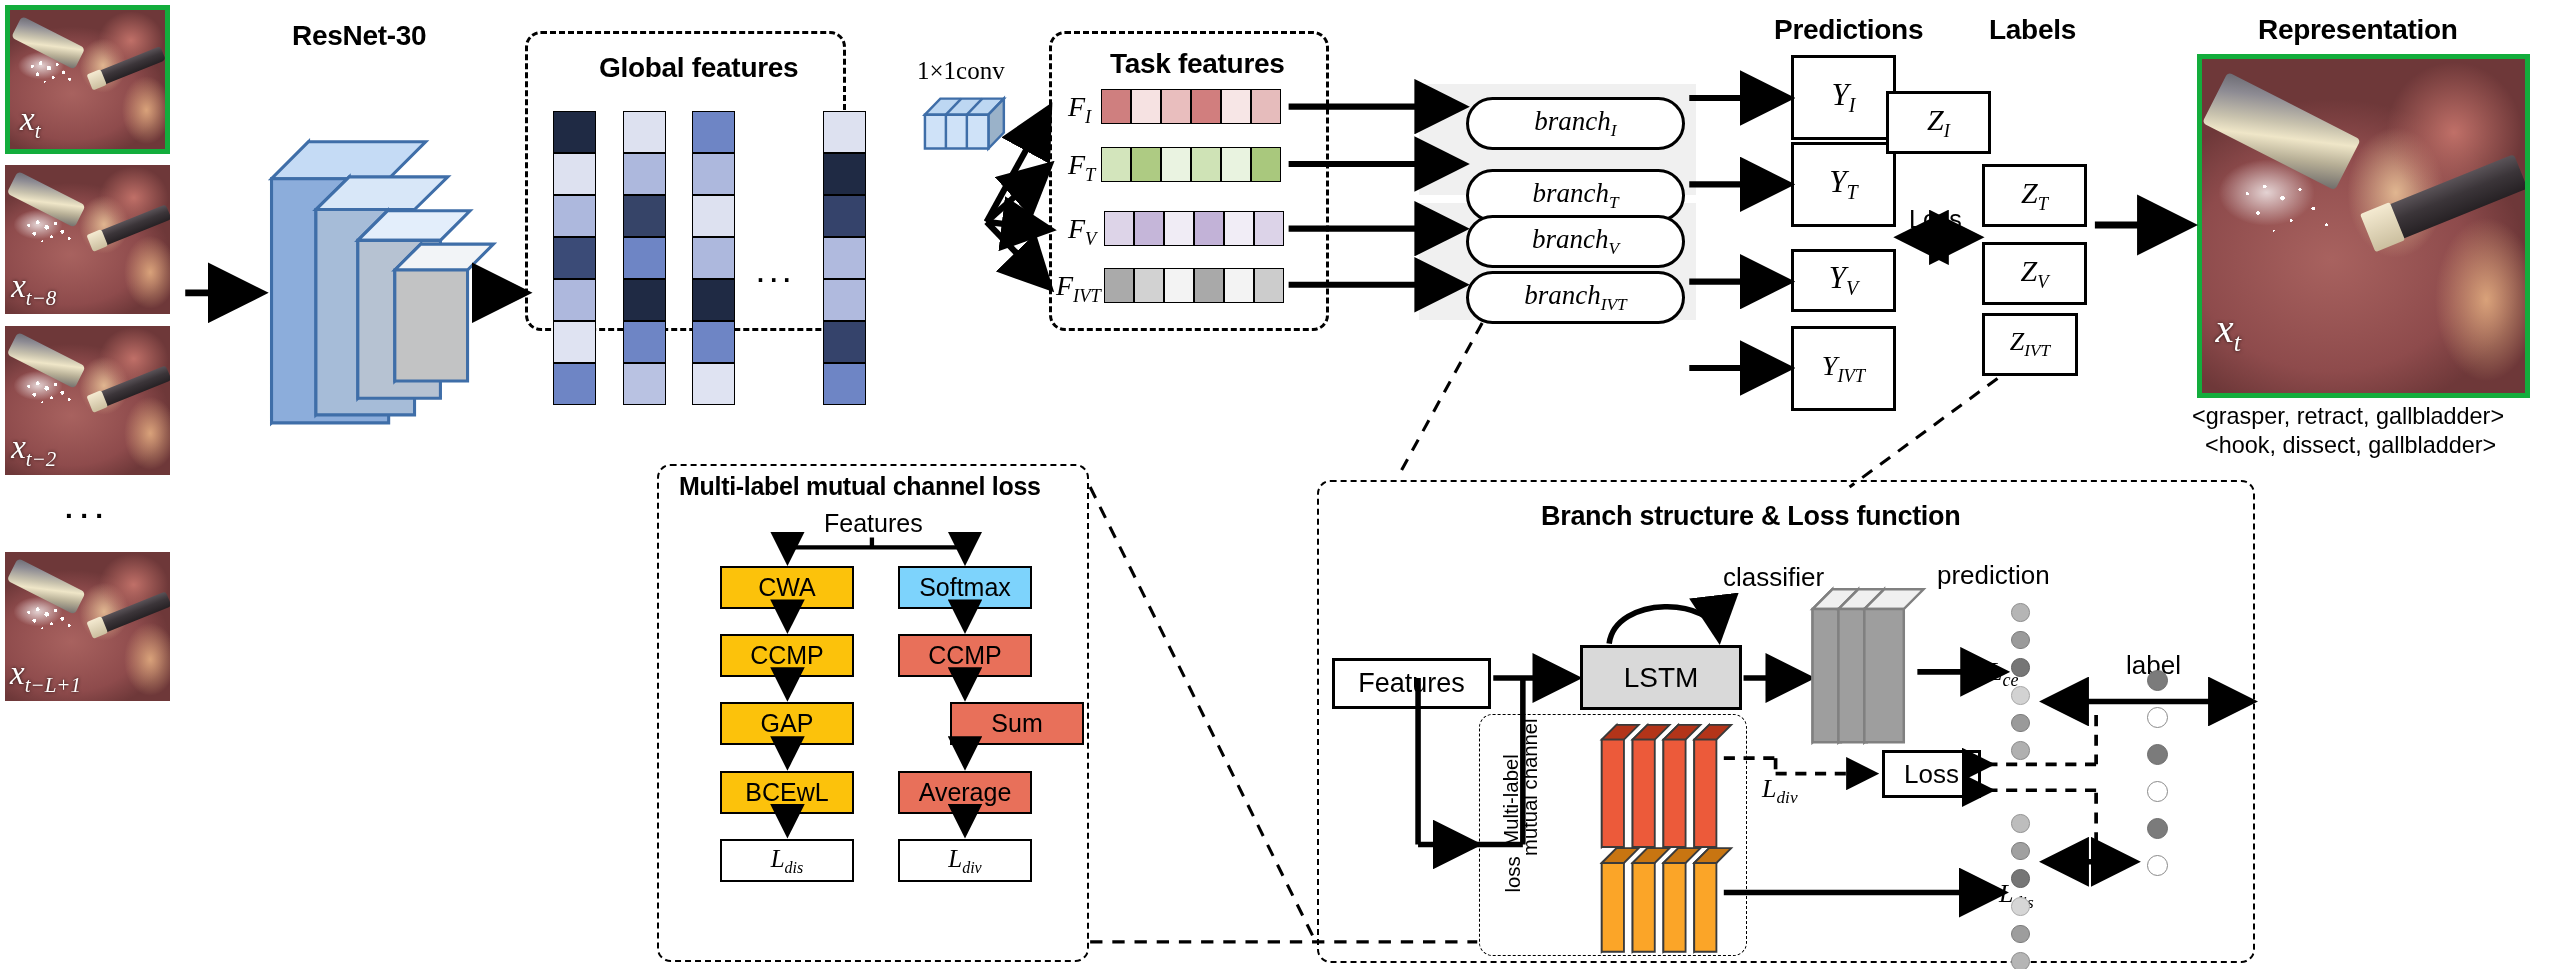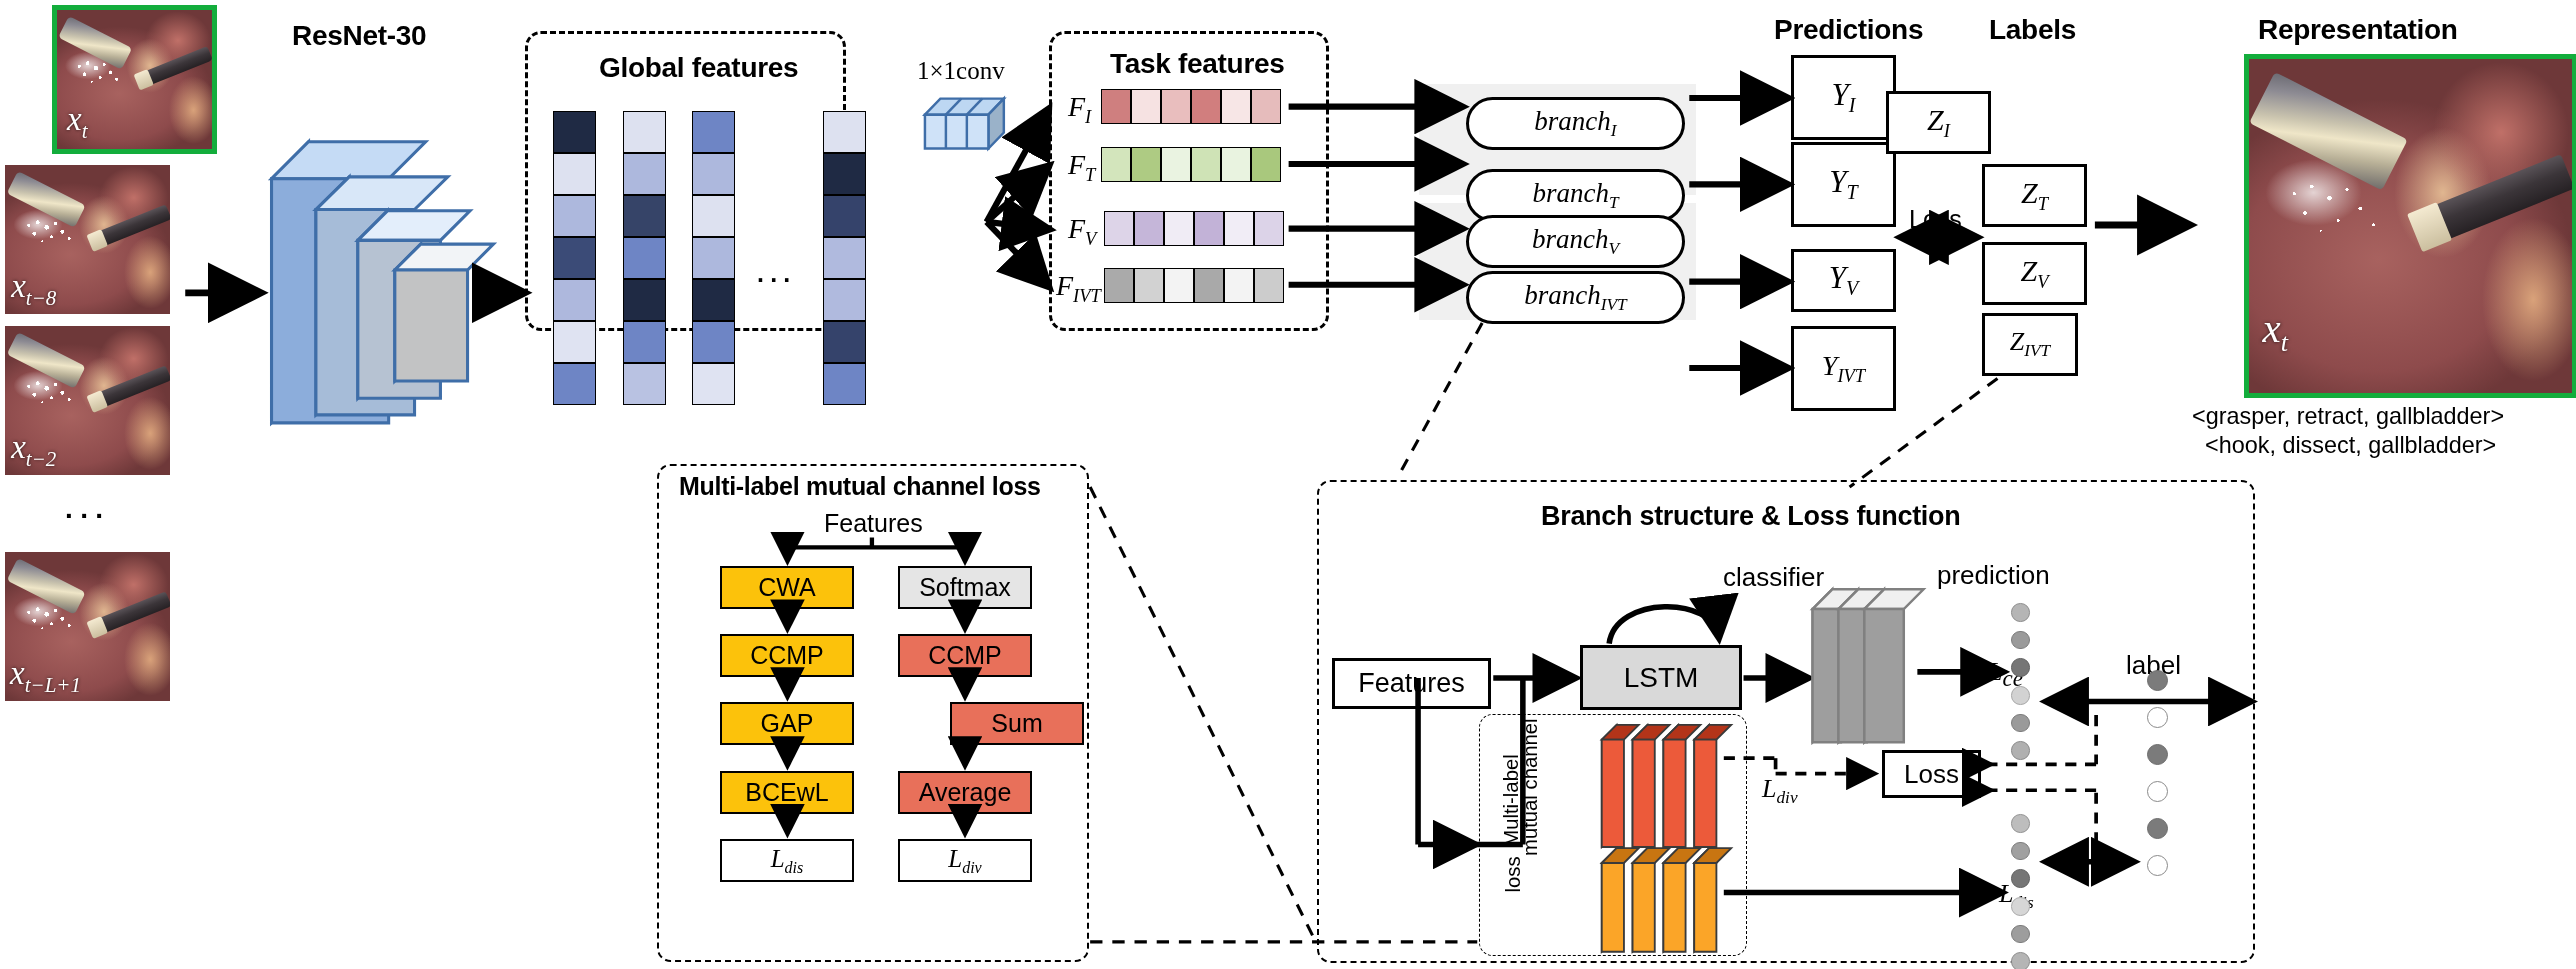--- a/index.html
+++ b/index.html
@@ -9,21 +9,21 @@
   .ttl{font-weight:bold;font-size:28px;letter-spacing:-0.3px;white-space:nowrap;}
   .mathi{font-family:"Liberation Serif",serif;font-style:italic;white-space:nowrap;}
   .plain{font-family:"Liberation Sans",sans-serif;white-space:nowrap;}
 
   
   .panel{border:3.1px dashed #000;border-radius:16px;box-sizing:border-box;}
   .panel-fine{border:2.5px dashed #000;border-radius:13.6px;box-sizing:border-box;}
 
   
   .frame{background:#000;overflow:hidden;box-sizing:border-box;}
-  .frame.sel{border:5.5px solid #13ad3c;margin-left:47px;}
+  .frame.sel{border:5.5px solid #13ad3c;}
   .tissue{position:absolute;left:0;top:0;width:100%;height:100%;
      background:
        radial-gradient(ellipse 24% 16% at 20% 40%, rgba(255,255,255,.75) 0%, rgba(255,255,255,0) 62%),
        radial-gradient(ellipse 30% 30% at 78% 22%, #c07068 0%, rgba(192,112,104,0) 70%),
        radial-gradient(ellipse 22% 34% at 88% 72%, #d9a27a 0%, rgba(217,162,122,0) 72%),
        radial-gradient(ellipse 20% 26% at 60% 40%, #e0b690 0%, rgba(224,182,144,0) 75%),
        radial-gradient(ellipse 60% 48% at 40% 60%, #a8625f 0%, #8e4b4c 70%, #6e3839 100%),
        radial-gradient(ellipse 74% 86% at 50% 50%, #8c4d4d 0%, #7b4142 60%, #120707 92%, #000 100%);
   }
   .tool1{position:absolute;left:8%;top:4%;width:46%;height:17%;
@@ -287,21 +287,21 @@
 
 <div class="abs stepbox" style="left:720px;top:566px;width:134px;height:43px;background:#fcc20b;">CWA</div>
 <div class="abs stepbox" style="left:720px;top:634px;width:134px;height:43px;background:#fcc20b;">CCMP</div>
 <div class="abs stepbox" style="left:720px;top:702px;width:134px;height:43px;background:#fcc20b;">GAP</div>
 <div class="abs stepbox" style="left:720px;top:771px;width:134px;height:43px;background:#fcc20b;">BCEwL</div>
 <div class="abs stepbox" style="left:720px;top:839px;width:134px;height:43px;background:#fff;">
   <span class="mathi" style="font-size:25px;">
     <span>L</span><sub style="font-size:16px;">dis</sub></span>
 </div>
 
-<div class="abs stepbox" style="left:898px;top:566px;width:134px;height:43px;background:#e5e5e5;">Softmax</div>
+<div class="abs stepbox" style="left:898px;top:566px;width:134px;height:43px;background:#7dd3fc;">Softmax</div>
 <div class="abs stepbox" style="left:898px;top:634px;width:134px;height:43px;background:#e8705a;">CCMP</div>
 <div class="abs stepbox" style="left:950px;top:702px;width:134px;height:43px;background:#e8705a;">Sum</div>
 <div class="abs stepbox" style="left:898px;top:771px;width:134px;height:43px;background:#e8705a;">Average</div>
 <div class="abs stepbox" style="left:898px;top:839px;width:134px;height:43px;background:#fff;">
   <span class="mathi" style="font-size:25px;">
     <span>L</span><sub style="font-size:16px;">div</sub></span>
 </div>
 
 <div class="abs panel-fine" style="left:1317px;top:480px;width:938px;height:483px;"></div>
 <div class="abs ttl" style="left:1541px;top:501px;font-size:27px;">Branch structure &amp; Loss function</div>
@@ -321,21 +321,21 @@
 <div class="abs rbox" style="left:1882px;top:750px;width:99px;height:48px;">
   <span style="font-size:26px;">Loss</span>
 </div>
 
 <div class="abs panel-fine" style="left:1479px;top:714px;width:268px;height:242px;border-width:1.8px;"></div>
 <div class="abs vlabel plain" style="left:1456px;top:789px;width:111px;text-align:center;font-size:20.3px;">Multi-label</div>
 <div class="abs vlabel plain" style="left:1475px;top:789px;width:111px;text-align:center;font-size:20.3px;">mutual channel</div>
 <div class="abs vlabel plain" style="left:1479px;top:863px;width:68px;text-align:center;font-size:20.3px;">loss</div>
 
 <div class="abs mathi" style="left:1988px;top:657px;font-size:26px;">
-  <span>L</span><sub style="font-size:23px;font-family:Liberation Serif, serif;">ce</sub>
+  <span>L</span><sub style="font-size:18px;font-family:Liberation Serif, serif;">ce</sub>
 </div>
 <div class="abs mathi" style="left:1762px;top:774px;font-size:26px;">
   <span>L</span><sub style="font-size:17.3px;">div</sub>
 </div>
 <div class="abs mathi" style="left:1999px;top:879px;font-size:26px;">
   <span>L</span><sub style="font-size:17.3px;">dis</sub>
 </div>
 
 <div class="abs" style="left:2011px;top:603px;">
   <div class="dot" style="width:18.5px;height:18.5px;background:#b5b5b5;border:1.8px solid #8f8f8f;margin-bottom:9.2px;"></div>

